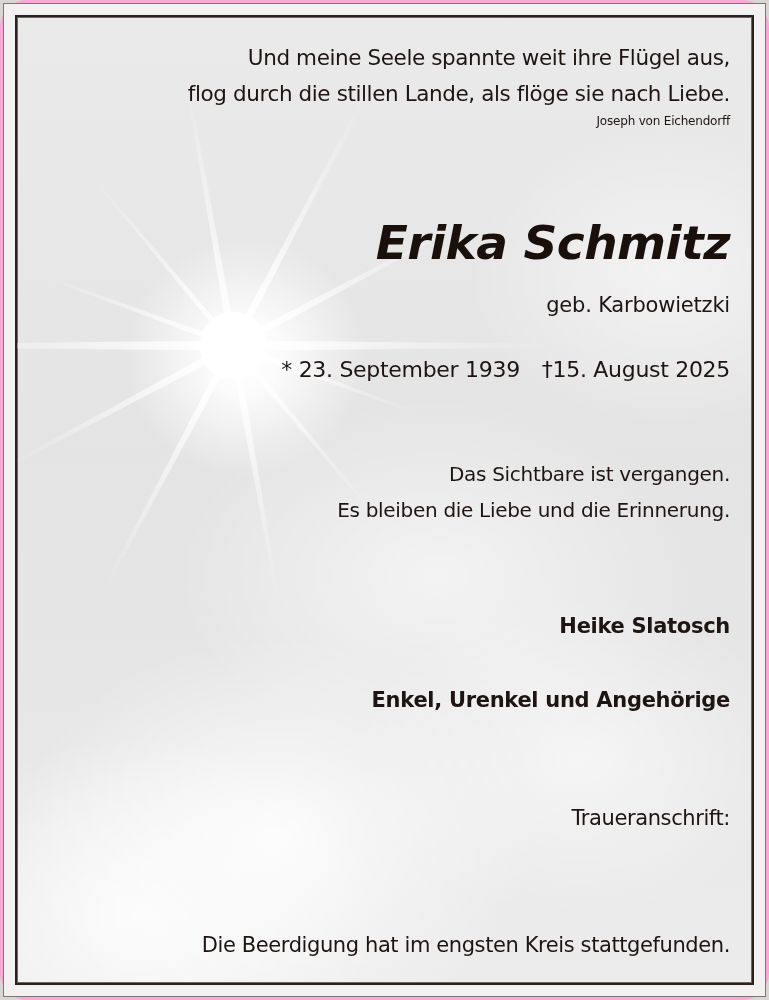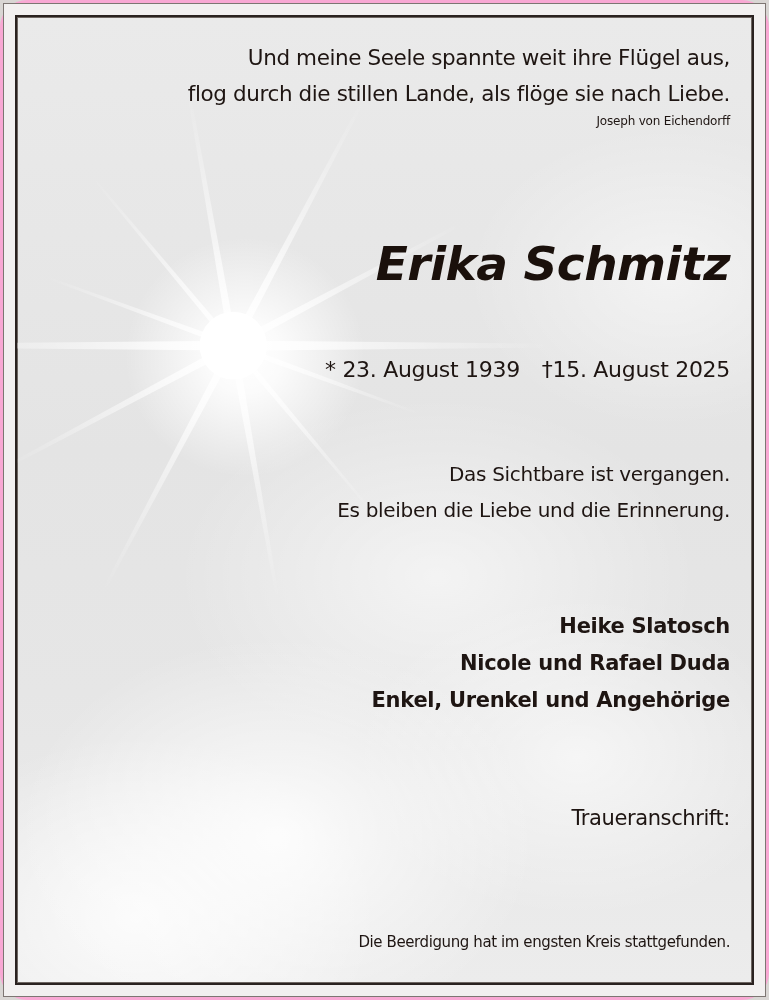--- a/index.html
+++ b/index.html
@@ -58,29 +58,28 @@
       white-space: nowrap;
     }
     .quote { font-size: 21.5px; letter-spacing: -0.4px; }
     .quote-author { font-size: 12px; letter-spacing: -0.2px; }
     .name {
       font-size: 47px;
       font-weight: bold;
       font-style: italic;
       letter-spacing: -0.5px;
       color: #1a100b;
-      margin-top: 21px;
     }
     .maiden { font-size: 21px; letter-spacing: -0.2px; }
     .dates { font-size: 22px; letter-spacing: -0.3px; }
     .dates .gap { display: inline-block; width: 22px; }
     .saying { font-size: 20px; letter-spacing: -0.3px; }
     .mourner { font-size: 21px; font-weight: bold; letter-spacing: -0.3px; }
     .address { font-size: 21px; letter-spacing: -0.4px; }
-    .closing { font-size: 15px; letter-spacing: -0.4px; text-align: center; }
+    .closing { font-size: 21px; letter-spacing: -0.4px; text-align: center; }
   </style>
 </head>
 <body>
 
 <div class="notice">
   <div class="outer-frame">
     <div class="inner-frame">
 
       <svg class="rays" viewBox="0 0 741 970" preserveAspectRatio="none">
         <defs>
@@ -106,31 +105,31 @@
         </g>
       </svg>
 
       <div class="content">
 
         <div class="line quote" style="top:28px;">Und meine Seele spannte weit ihre Flügel aus,</div>
         <div class="line quote" style="top:64px;">flog durch die stillen Lande, als flöge sie nach Liebe.</div>
         <div class="line quote-author" style="top:97px;">Joseph von Eichendorff</div>
 
         <div class="line name" style="top:198px;">Erika Schmitz</div>
+        <div class="line maiden" style="top:276px;">geb. Karbowietzki</div>
 
         <div class="line dates" style="top:340px;">
           <span>*</span>
-          <span>23. August 1939</span><span class="gap"></span><span>†</span><span>15. August 2025</span>
+          <span>23. September 1939</span><span class="gap"></span><span>†</span><span>15. August 2025</span>
         </div>
 
         <div class="line saying" style="top:445px;">Das Sichtbare ist vergangen.</div>
         <div class="line saying" style="top:481px;">Es bleiben die Liebe und die Erinnerung.</div>
 
         <div class="line mourner" style="top:597px;margin-left:31px;">Heike Slatosch</div>
-        <div class="line mourner" style="top:634px;">Nicole und Rafael Duda</div>
         <div class="line mourner" style="top:671px;">Enkel, Urenkel und Angehörige</div>
 
         <div class="line address" style="top:789px;">Traueranschrift:</div>
 
         <div class="line closing" style="top:916px;">Die Beerdigung hat im engsten Kreis stattgefunden.</div>
       </div>
     </div>
   </div>
 </div>
 

